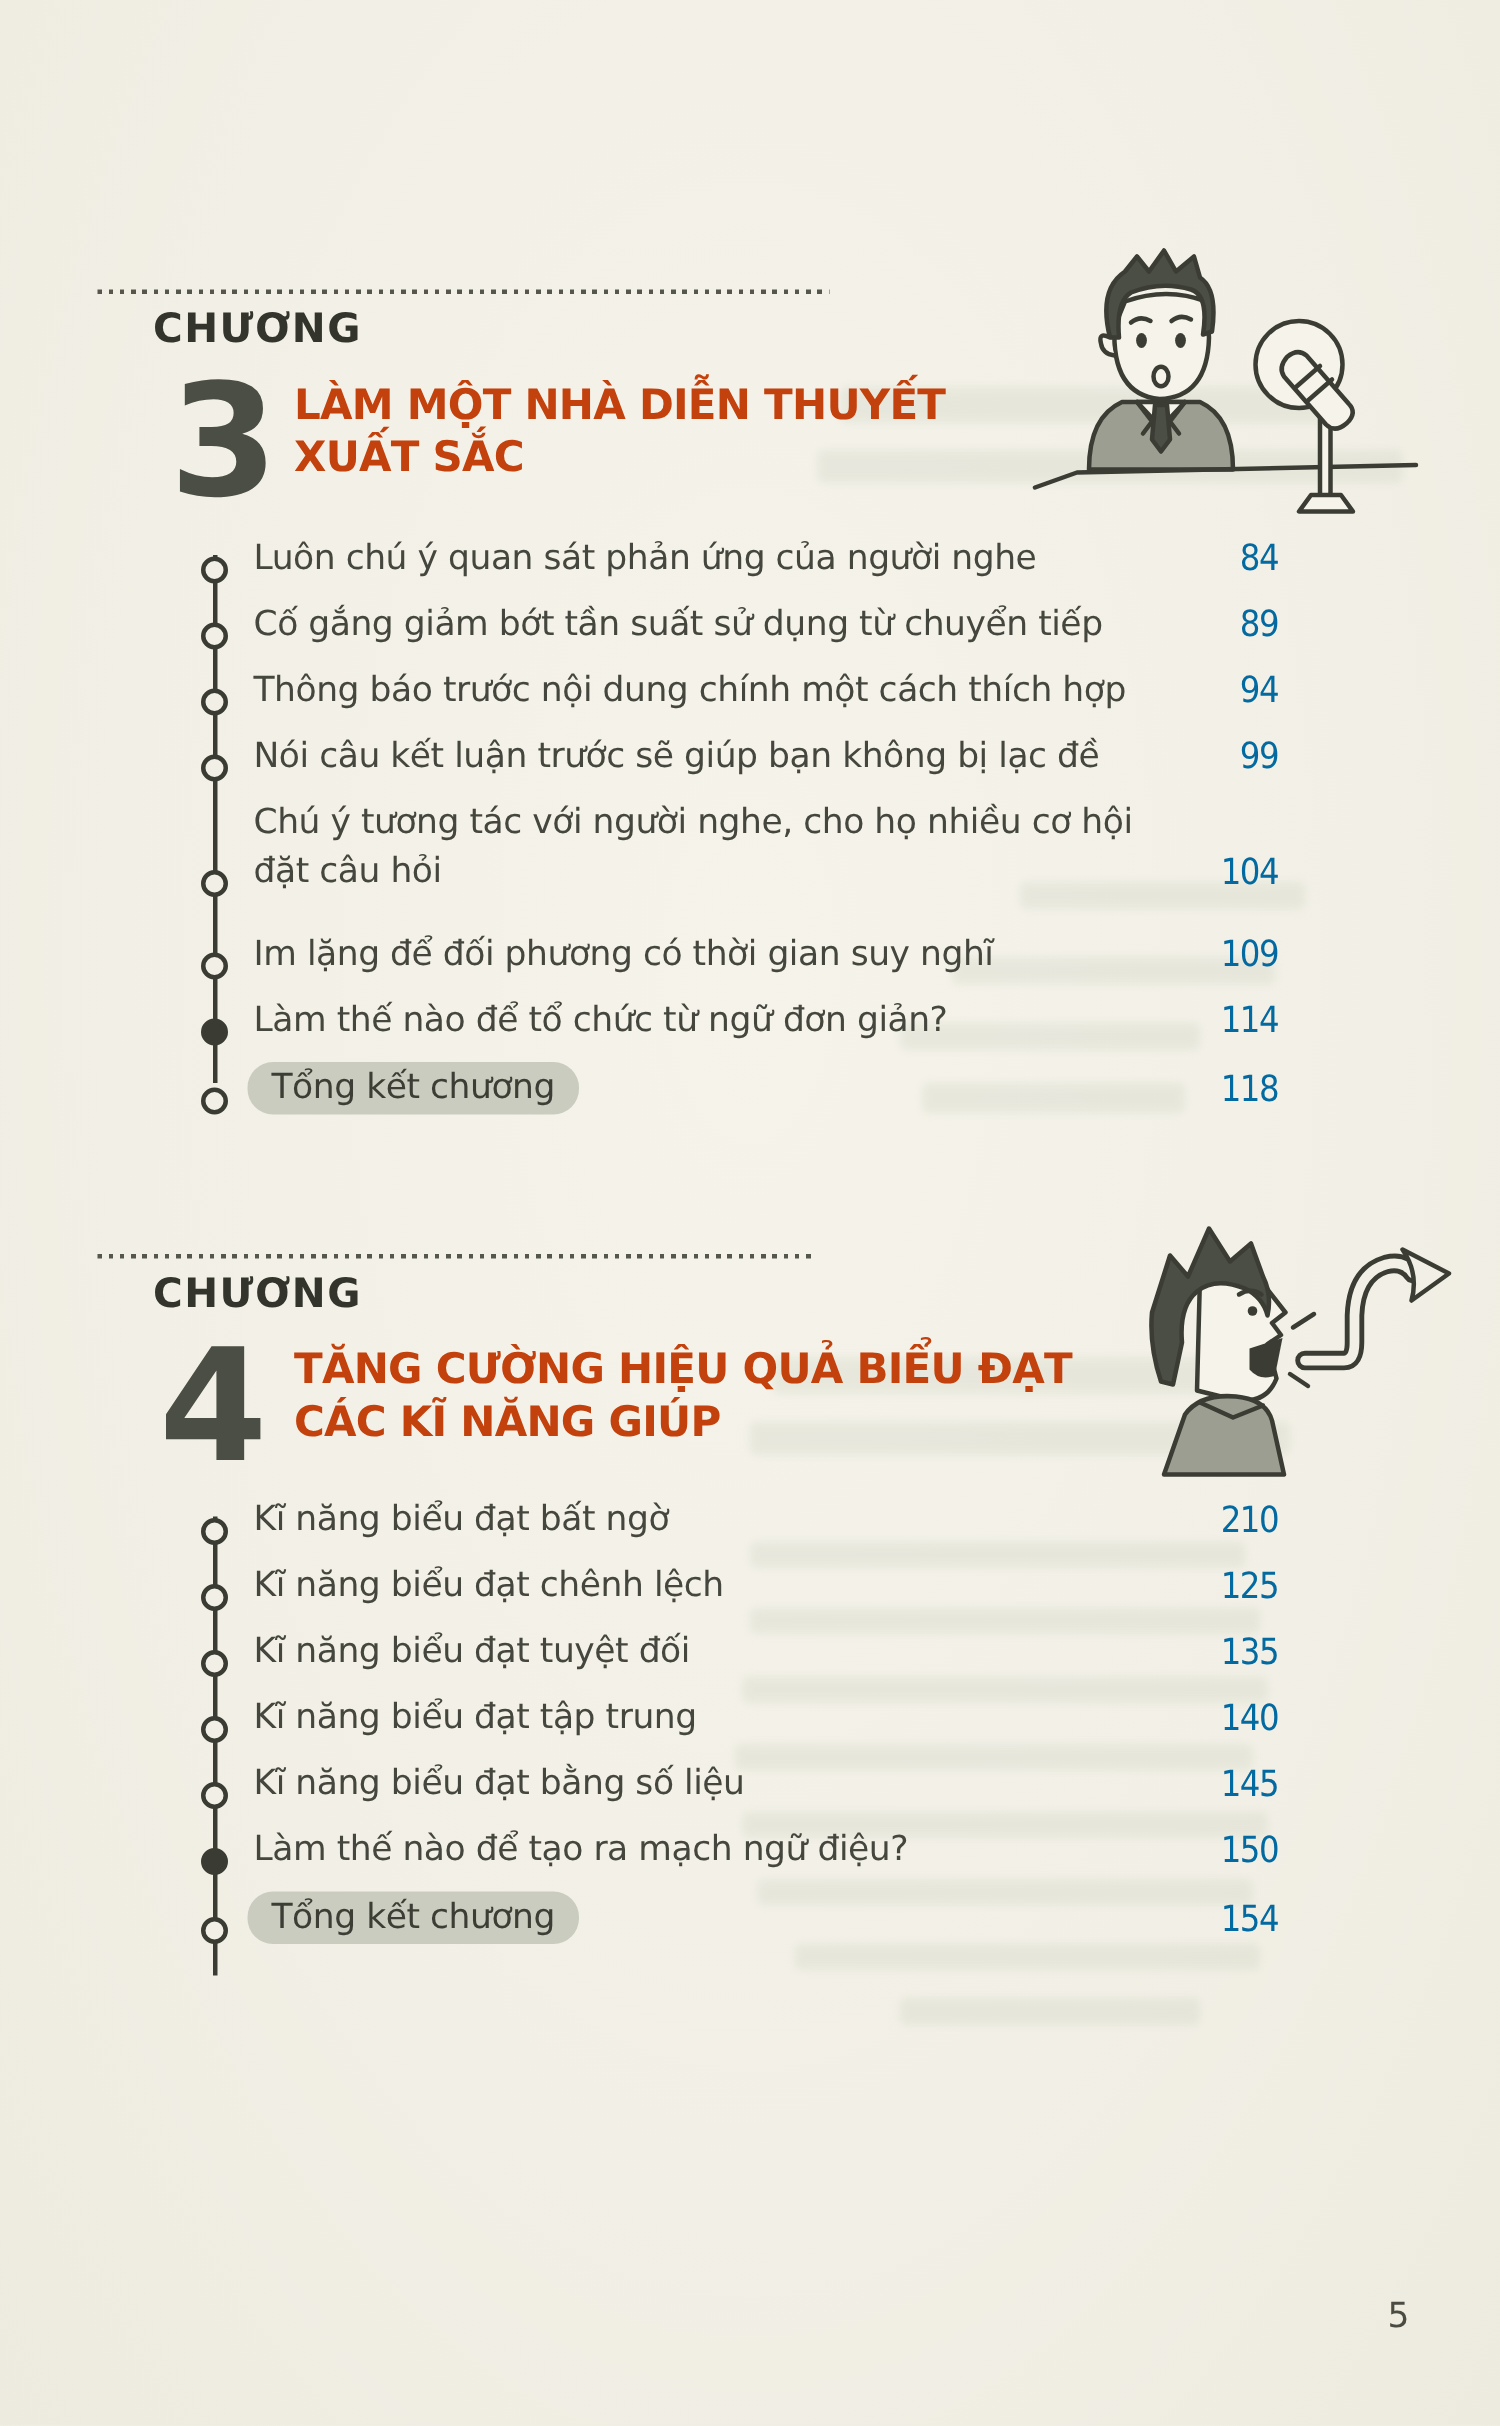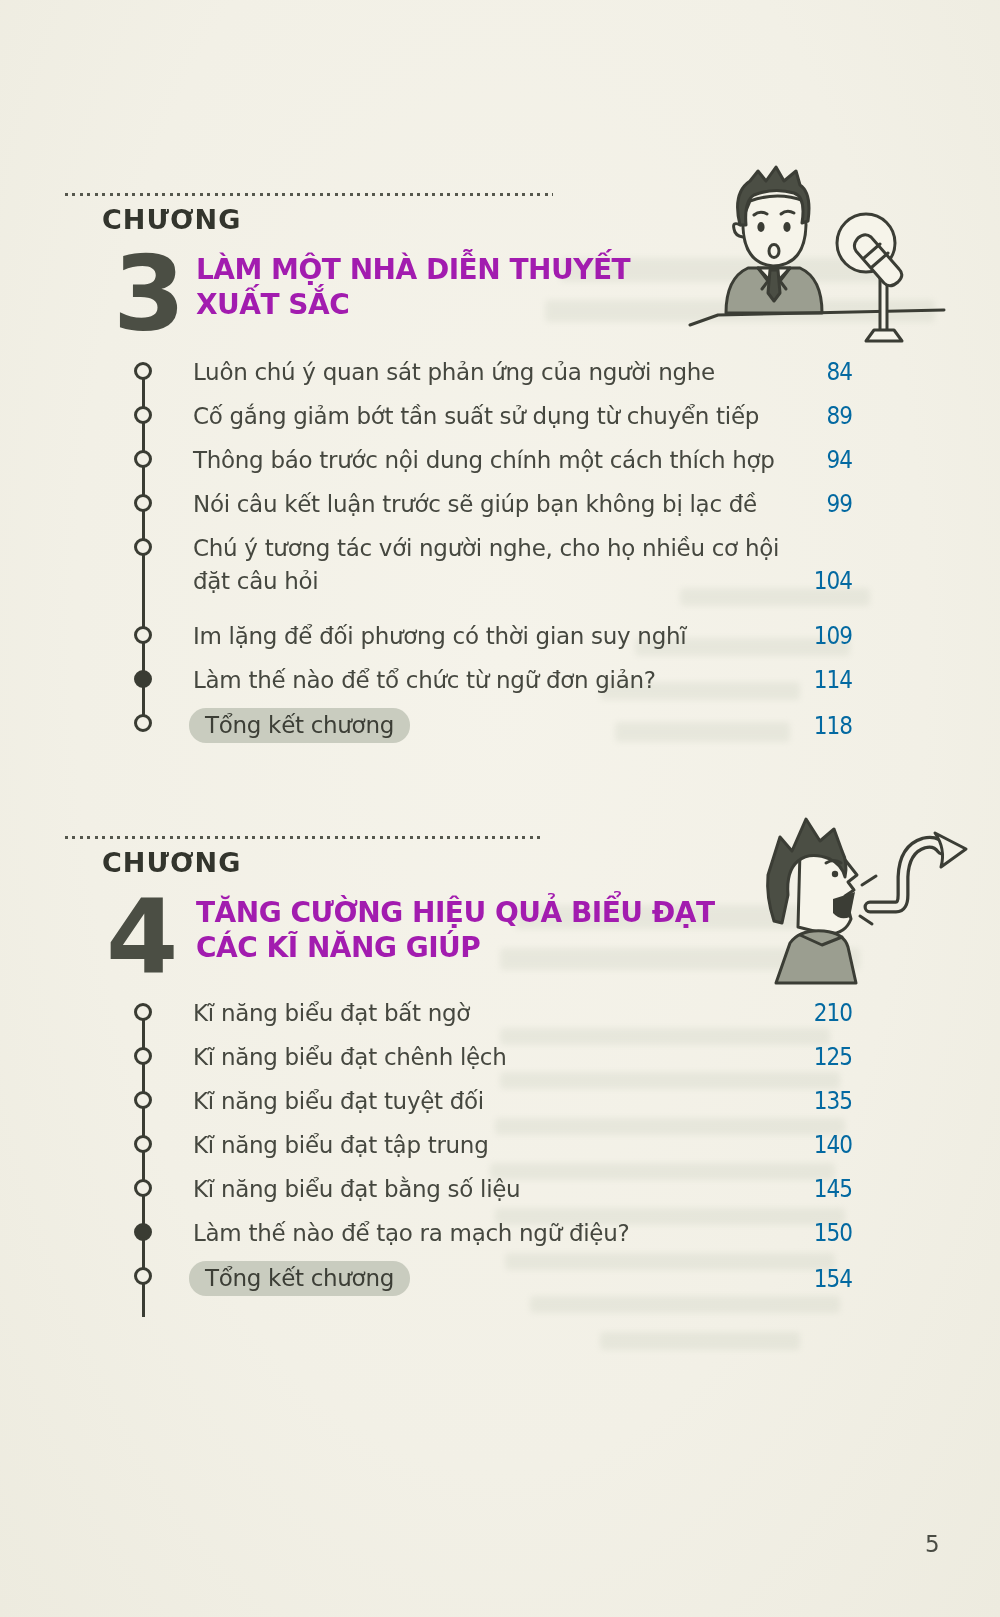--- a/index.html
+++ b/index.html
@@ -29,38 +29,38 @@
   .chapter-number{
     position:absolute;
     font-size:104px;font-weight:bold;color:#4b4e44;line-height:0.85;
     letter-spacing:-4px;
   }
   #number-1{left:113px;top:250px;}
   #number-2{left:106px;top:893px;}
 
   .chapter-title{
     position:absolute;
-    font-size:28px;font-weight:bold;color:#a21caf;line-height:35px;
+    font-size:28px;font-weight:bold;color:#c2410c;line-height:35px;
     letter-spacing:-0.5px;
   }
   #title-1{left:196px;top:252px;}
   #title-2{left:196px;top:895px;}
 
   .toc{position:absolute;left:130px;width:722px;}
   #toc-1{top:356px;}
   #toc-2{top:997px;}
 
   .timeline{
     position:absolute;left:11.5px;width:3.5px;background:#3a3c33;top:14px;
   }
   #toc-1 .timeline{height:352px;}
   #toc-2 .timeline{height:306px;}
 
   .row{
-    display:flex;align-items:flex-start;position:relative;margin-bottom:11px;gap:24px;
+    display:flex;align-items:flex-end;position:relative;margin-bottom:11px;
   }
   .row.two{margin-bottom:22px;}
   .bullet{
     flex:none;width:18px;height:18px;box-sizing:border-box;
     border:3.5px solid #3a3c33;border-radius:50%;
     background:#f2f0e6;
     margin:6px 0 0 4px;
     position:relative;z-index:2;
   }
   .bullet.filled{background:#3a3c33;}

